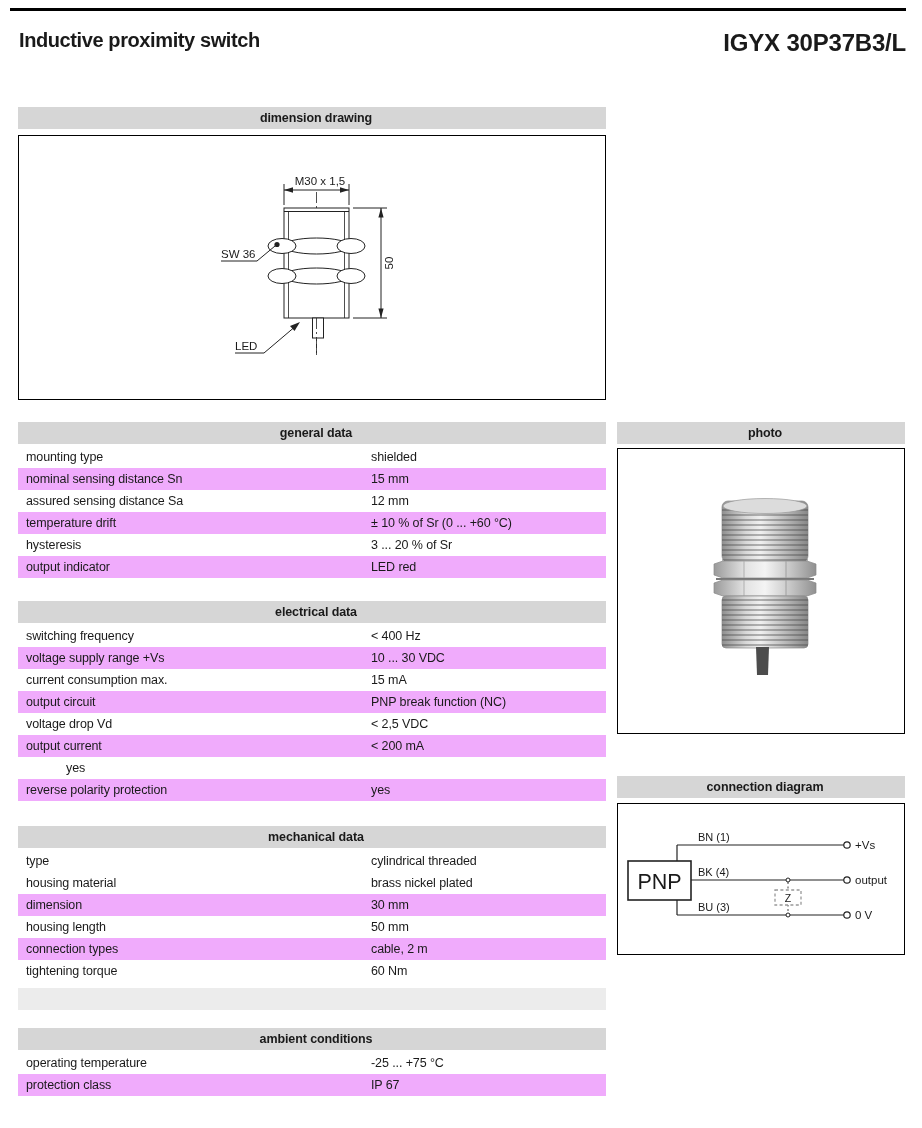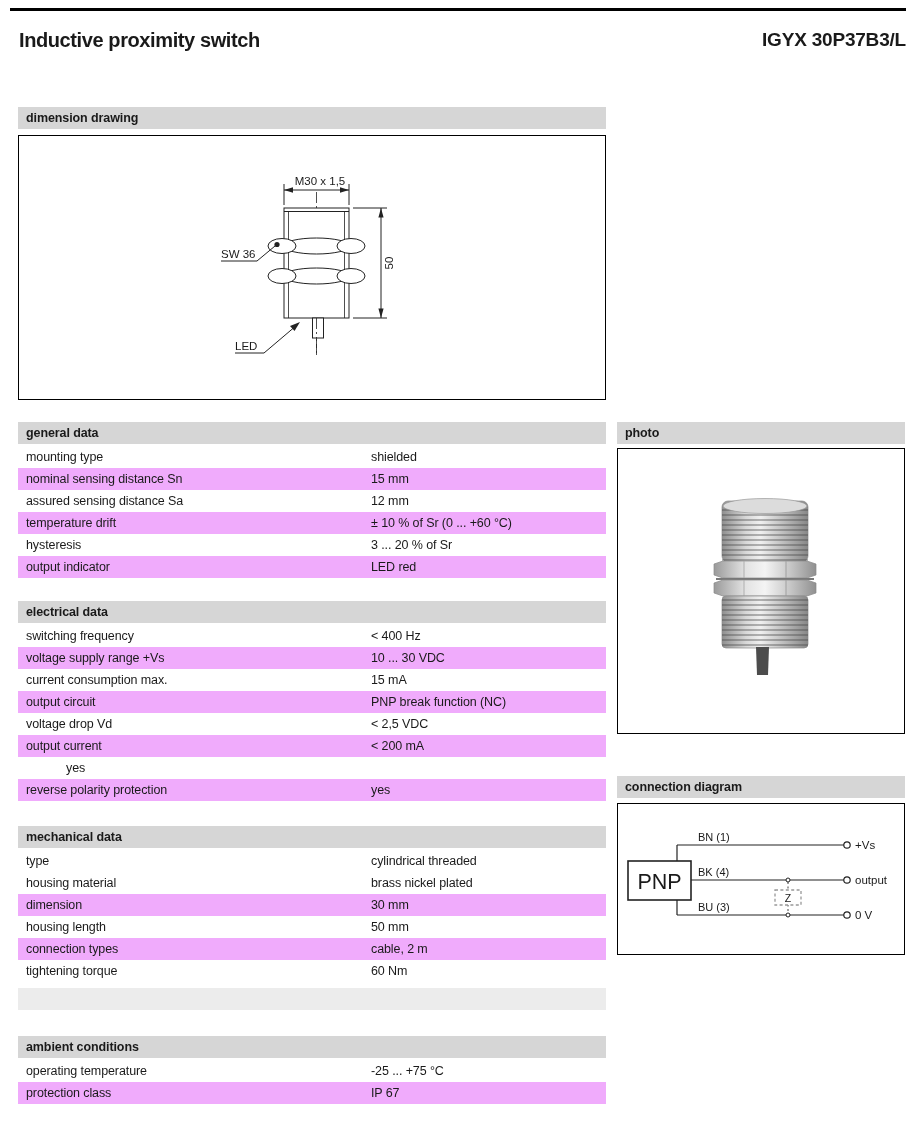--- a/index.html
+++ b/index.html
@@ -7,41 +7,41 @@
   body {
     font-family:"Liberation Sans", sans-serif;
     color:#1a1a1a;
     -webkit-font-smoothing:antialiased;
   }
   .page { position:relative; width:922px; height:1128px; background:#fff; overflow:hidden; }
 
   .top-rule { position:absolute; left:10px; top:8px; width:896px; height:3px; background:#000; }
 
   .title-product { position:absolute; left:19px; top:29px; font-size:20px; font-weight:700; letter-spacing:-0.4px; }
-  .title-model   { position:absolute; right:16px; top:29px; font-size:19px; font-weight:700; letter-spacing:-0.2px; }
+  .title-model   { position:absolute; right:16px; top:29px; font-size:24px; font-weight:700; letter-spacing:-0.2px; }
 
   .col-left  { position:absolute; left:18px;  top:107px; width:588px; }
   .col-right { position:absolute; left:617px; top:422px; width:288px; }
 
   .sec-head {
     height:22px; line-height:22px;
     background:#d6d6d6;
     font-weight:700; font-size:12.5px;
-    padding-left:8px; letter-spacing:-0.1px;
+    padding-left:8px; letter-spacing:-0.1px;text-align:center;
   }
   .frame { background:#fff; border:1px solid #000; }
   .dim-frame  { margin-top:6px; height:265px; }
   .photo-frame{ margin-top:4px; height:286px; }
   .conn-frame { margin-top:5px; height:152px; }
 
   .table { margin-top:2px; }
   .mt-general    { margin-top:22px; }
   .mt-electrical { margin-top:23px; }
   .mt-mechanical { margin-top:25px; }
-  .mt-ambient    { margin-top:26px; }
+  .mt-ambient    { margin-top:18px; }
   .mt-connection { margin-top:42px; }
 
   .trow { display:flex; height:22px; line-height:22px; font-size:12.5px; letter-spacing:-0.1px; }
   .trow.alt { background:#f0abfc; }
   .tlabel { width:305px; padding-left:8px; }
   .tvalue { flex:1;margin-left:48px; }
 
   .empty-row { margin-top:6px; height:22px; background:#ececec; }
 
   svg text { font-family:"Liberation Sans", sans-serif; fill:#1a1a1a; }

